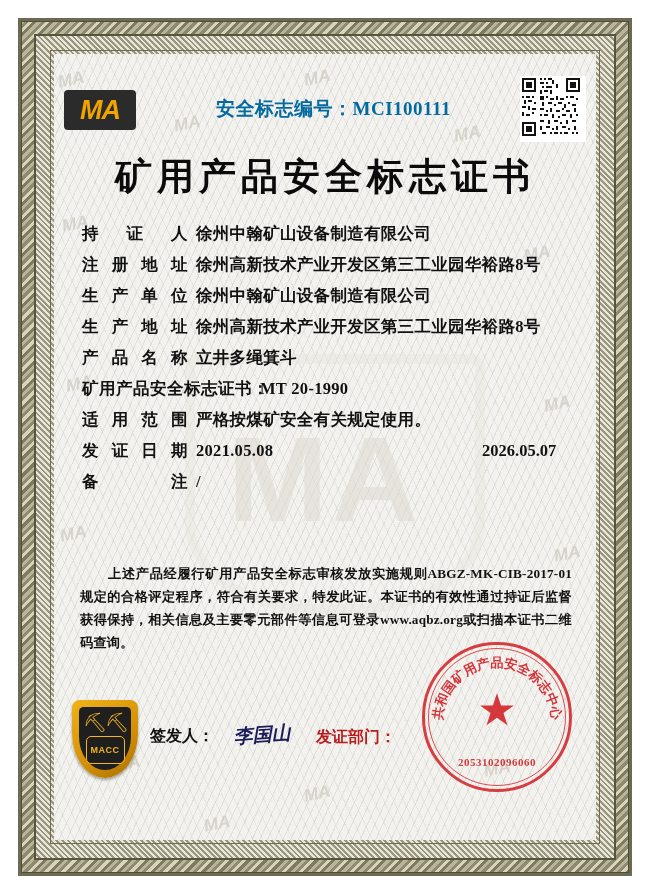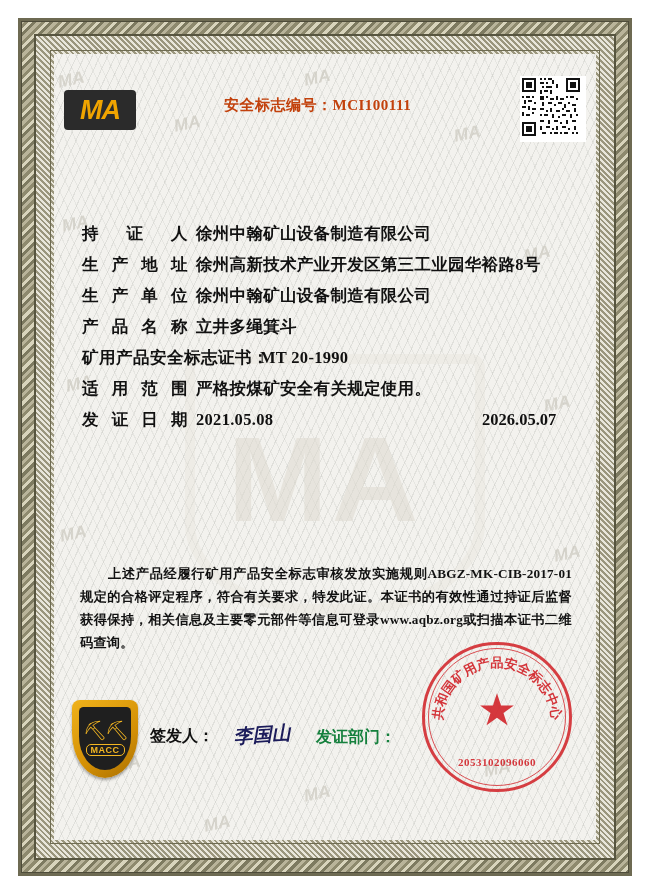--- a/index.html
+++ b/index.html
@@ -127,24 +127,24 @@
   .ma-logo span {
     font-family: "Liberation Sans", sans-serif;
     font-weight: bold;
     font-style: italic;
     font-size: 27px;
     color: #f0a400;
     letter-spacing: -1px;
   }
   .cert-no {
     position: absolute;
-    left: 170px;
+    left: 162px;
     top: 42px;
-    font-size: 15px;
-    color: #c2410c;
+    font-size: 19px;
+    color: #0369a1;
     font-weight: bold;
     letter-spacing: .5px;
   }
   .cert-no .num {
     font-family: "Liberation Serif", serif;
     letter-spacing: .5px;
   }
   .qr {
     position: absolute;
     right: 10px;
@@ -259,21 +259,21 @@
   .macc-badge .pick {
     font-size: 19px;
     line-height: 18px;
     letter-spacing: -2px;
   }
   .macc-badge .txt {
     font-size: 9px;
     font-weight: bold;
     border: 1px solid #f3b622;
     border-radius: 5px;
-    padding: 0 4px;
+    padding: 8px 4px;
     margin-top: 4px;
     letter-spacing: .5px;
   }
 
   .sign-row {
     position: absolute;
     left: 96px;
     bottom: 92px;
     font-size: 16px;
     font-weight: bold;
@@ -288,21 +288,21 @@
     font-size: 19px;
     transform: rotate(-4deg);
     text-align: center;
   }
   .dept-row {
     position: absolute;
     left: 262px;
     bottom: 92px;
     font-size: 16px;
     font-weight: bold;
-    color: #15803d;
+    color: #b91c1c;
     text-align: center;
   }
 
   .seal {
     position: absolute;
     right: 24px;
     bottom: 48px;
     width: 150px;
     height: 150px;
   }
@@ -471,54 +471,61 @@
             <rect x="14" y="27" width="1" height="1"></rect>
             <rect x="16" y="27" width="2" height="1"></rect>
           <rect x="19" y="27" width="1" height="1"></rect>
             <rect x="21" y="27" width="2" height="1"></rect>
             <rect x="25" y="27" width="1" height="1"></rect>
           <rect x="27" y="27" width="1" height="1"></rect>
         </g>
       </svg>
     </div>
 
+    <div class="title">矿用产品安全标志证书</div>
 
     <div class="fields">
 
       <div class="row">
         <span class="label w-spread">持 证 人</span><span class="value pad">徐州中翰矿山设备制造有限公司</span>
       </div>
 
       <div class="row">
+        <span class="label w-spread">注册地址</span><span class="value pad">徐州高新技术产业开发区第三工业园华裕路8号</span>
+      </div>
+
+      <div class="row">
+        <span class="label w-spread">生产单位</span><span class="value pad">徐州中翰矿山设备制造有限公司</span>
+      </div>
+
+      <div class="row">
         <span class="label w-spread">生产地址</span><span class="value pad">徐州高新技术产业开发区第三工业园华裕路8号</span>
       </div>
-
-      <div class="row">
-        <span class="label w-spread">生产单位</span><span class="value pad">徐州中翰矿山设备制造有限公司</span>
-      </div>
-
 
       <div class="row">
         <span class="label w-spread">产品名称</span><span class="value pad">立井多绳箕斗</span>
       </div>
 
 
       <div class="row">
         <span class="label w-wide">矿用产品安全标志证书：</span><span class="value">MT 20-1990</span>
       </div>
 
       <div class="row">
         <span class="label w-spread">适用范围</span><span class="value pad">严格按煤矿安全有关规定使用。</span>
       </div>
 
       <div class="row dual">
         <span class="label w-spread">发证日期</span><span class="value pad">2021.05.08</span>
         <span class="value2">2026.05.07</span>
       </div>
 
+      <div class="row">
+        <span class="label w-spread">备  注</span><span class="value pad">/</span>
+      </div>
 
     </div>
 
     <div class="note">
       <span class="indent">上述产品经履行矿用产品安全标志审核发放实施规则ABGZ-MK-CIB-2017-01规定的合格评定程序，符合有关要求，特发此证。本证书的有效性通过持证后监督获得保持，相关信息及主要零元部件等信息可登录www.aqbz.org或扫描本证书二维码查询。</span>
     </div>
 
     <div class="macc-badge">
       <div class="shield"></div>
       <div class="inner">

